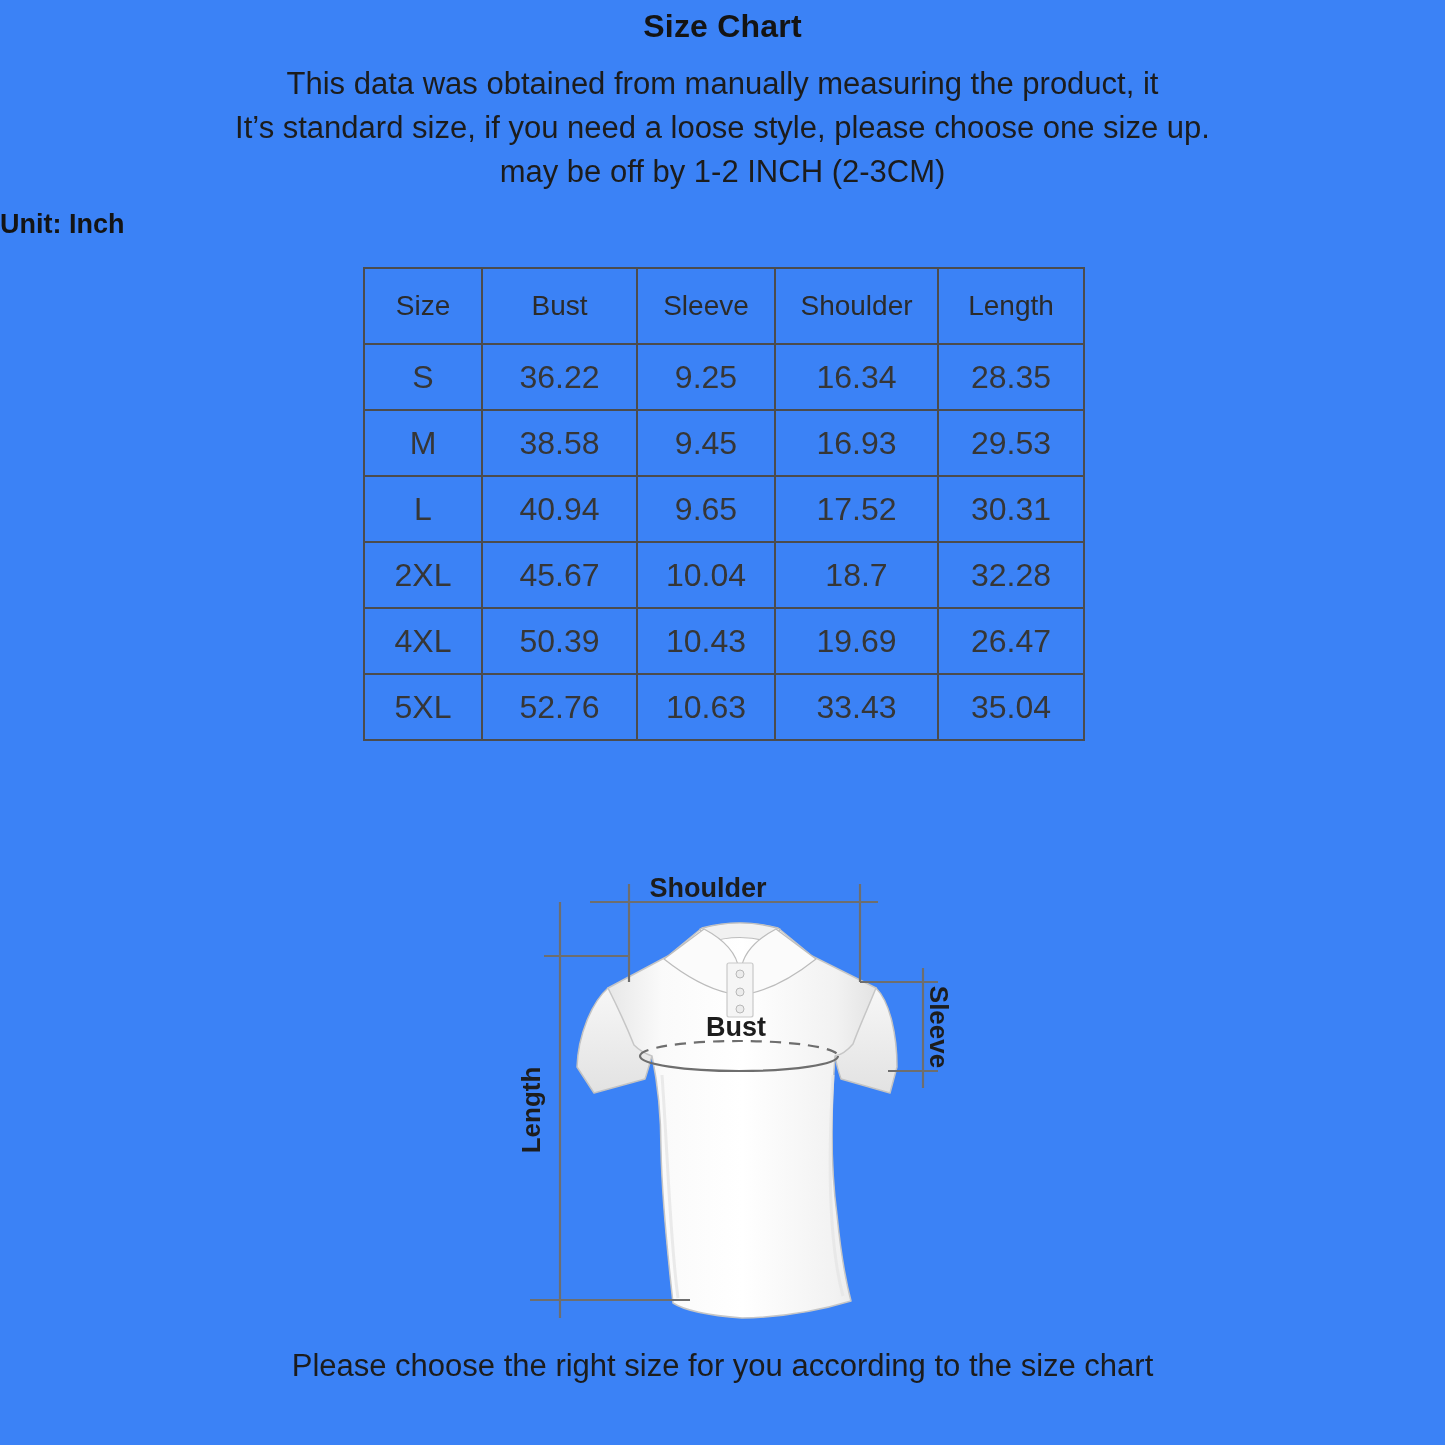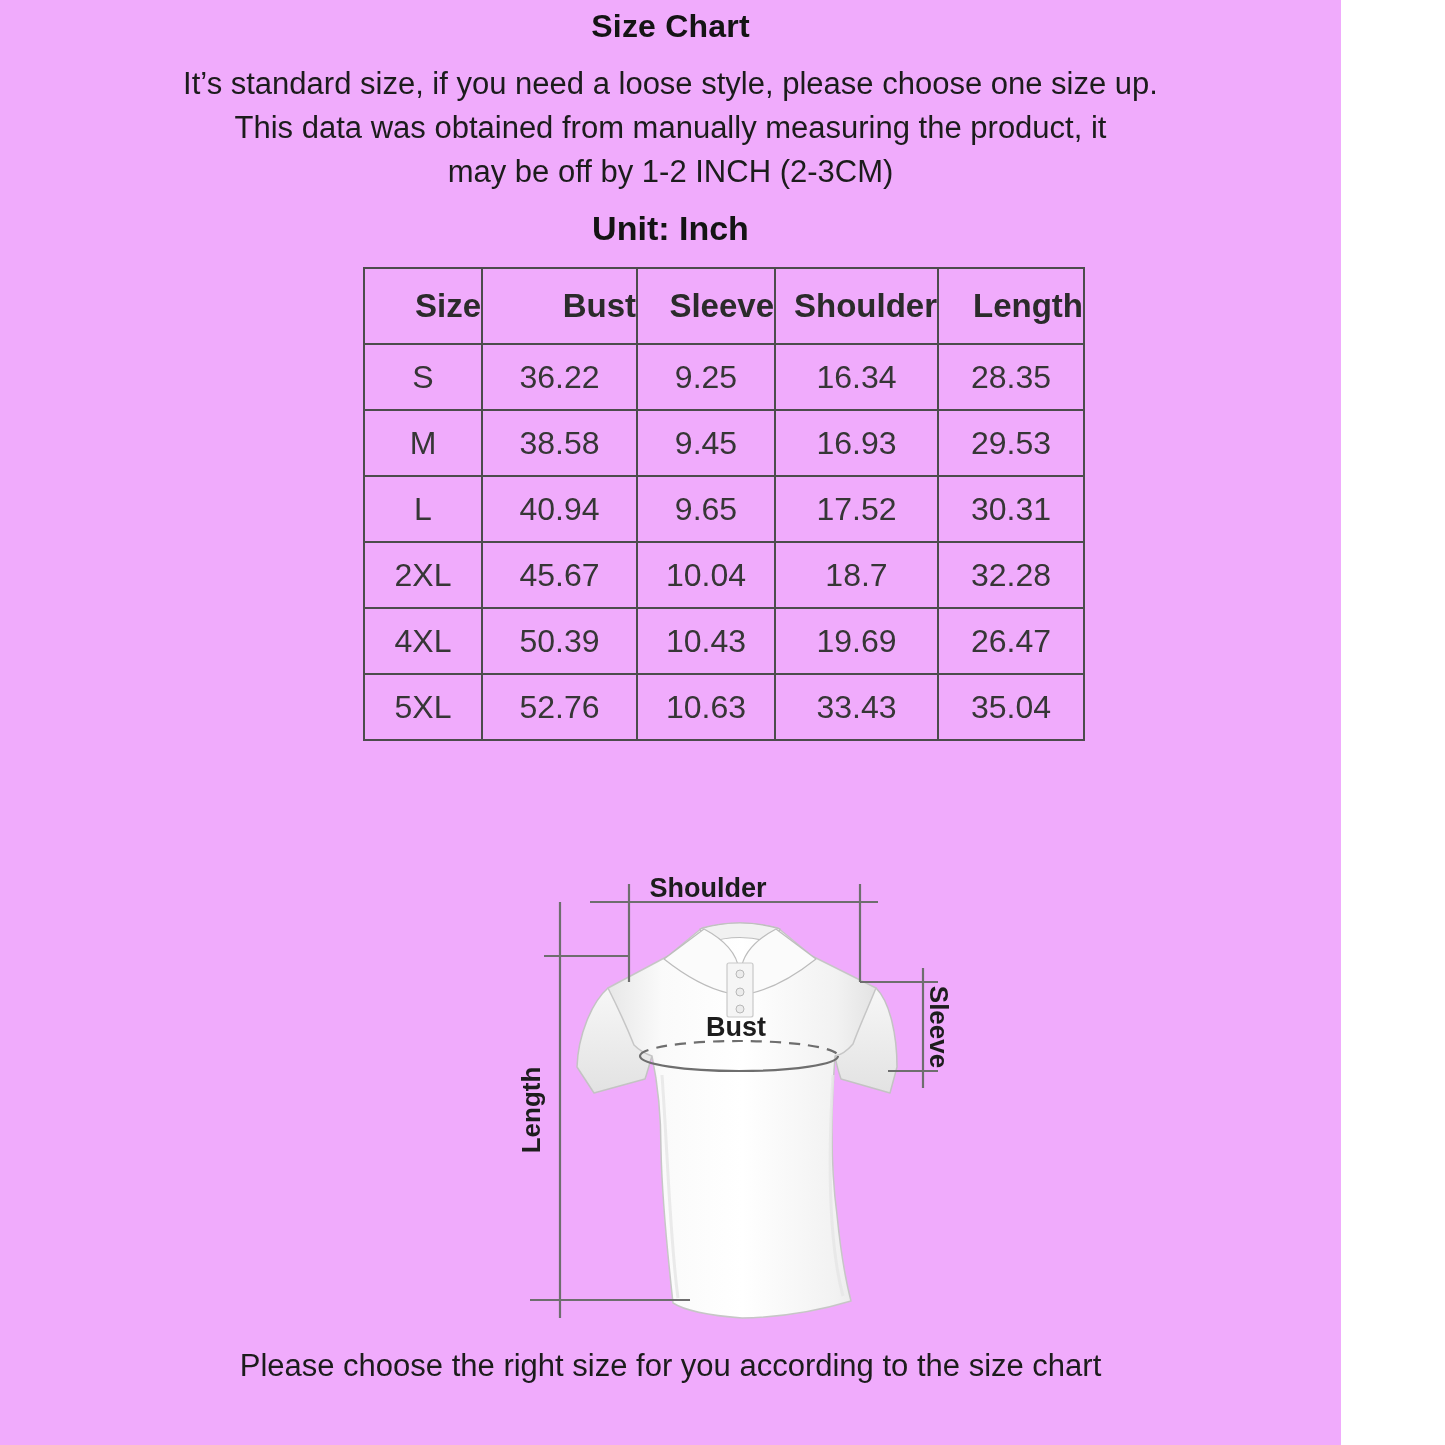--- a/index.html
+++ b/index.html
@@ -1,58 +1,58 @@
 <!DOCTYPE html>
 <html><head>
 <meta charset="utf-8">
 <style>
   html,body{margin:0;padding:0;background:#fff;}
   .canvas{
-    position:relative;width:1341px;height:1445px;background:#f0abfc;
+    position:relative;width:1445px;height:1445px;background:#3b82f6;
     font-family:"Liberation Sans",sans-serif;overflow:hidden;
   }
   .page-title{
     position:absolute;top:8px;left:0;width:100%;text-align:center;
     font-size:32px;font-weight:800;color:#141414;letter-spacing:.2px;margin:0;
   }
   .intro{
     position:absolute;top:62px;left:0;width:100%;text-align:center;color:#1c1c1c;
   }
   .intro-line{font-size:31px;line-height:44px;white-space:nowrap;}
   .unit-label{
-    position:absolute;top:209px;left:0;width:100%;text-align:center;
-    font-size:34px;font-weight:700;color:#141414;
+    position:absolute;top:209px;left:0;width:100%;
+    font-size:27px;font-weight:700;color:#141414;
   }
   table.size-table{
     position:absolute;left:363px;top:267px;border-collapse:collapse;
     table-layout:fixed;width:720px;
   }
   table.size-table th,table.size-table td{
     border:2px solid #4c4c4c;text-align:center;vertical-align:middle;
     padding:0;color:#363636;font-size:32px;
   }
-  table.size-table th{font-size:33px;font-weight:700;color:#2b2b2b;height:74px;text-align:right;}
+  table.size-table th{font-size:28px;font-weight:400;color:#2b2b2b;height:74px;}
   table.size-table td{height:64px;}
   .diagram{position:absolute;left:430px;top:858px;}
   .footer-note{
     position:absolute;top:1344px;left:0;width:100%;text-align:center;color:#1c1c1c;
   }
   .footer-line{font-size:31px;line-height:44px;white-space:nowrap;}
   .ann-label{font-weight:700;fill:#1d1d1d;font-family:"Liberation Sans",sans-serif;}
 </style>
 </head>
 <body>
 
 <div class="canvas">
 
   <h1 class="page-title">Size Chart</h1>
 
   <div class="intro">
+    <div class="intro-line">This data was obtained from manually measuring the product, it</div>
     <div class="intro-line">It’s standard size, if you need a loose style, please choose one size up.</div>
-    <div class="intro-line">This data was obtained from manually measuring the product, it</div>
     <div class="intro-line">may be off by 1-2 INCH (2-3CM)</div>
   </div>
 
   <div class="unit-label">Unit: Inch</div>
 
   <table class="size-table">
     <colgroup>
       <col style="width:118px">
         <col style="width:155px">
         <col style="width:138px">

